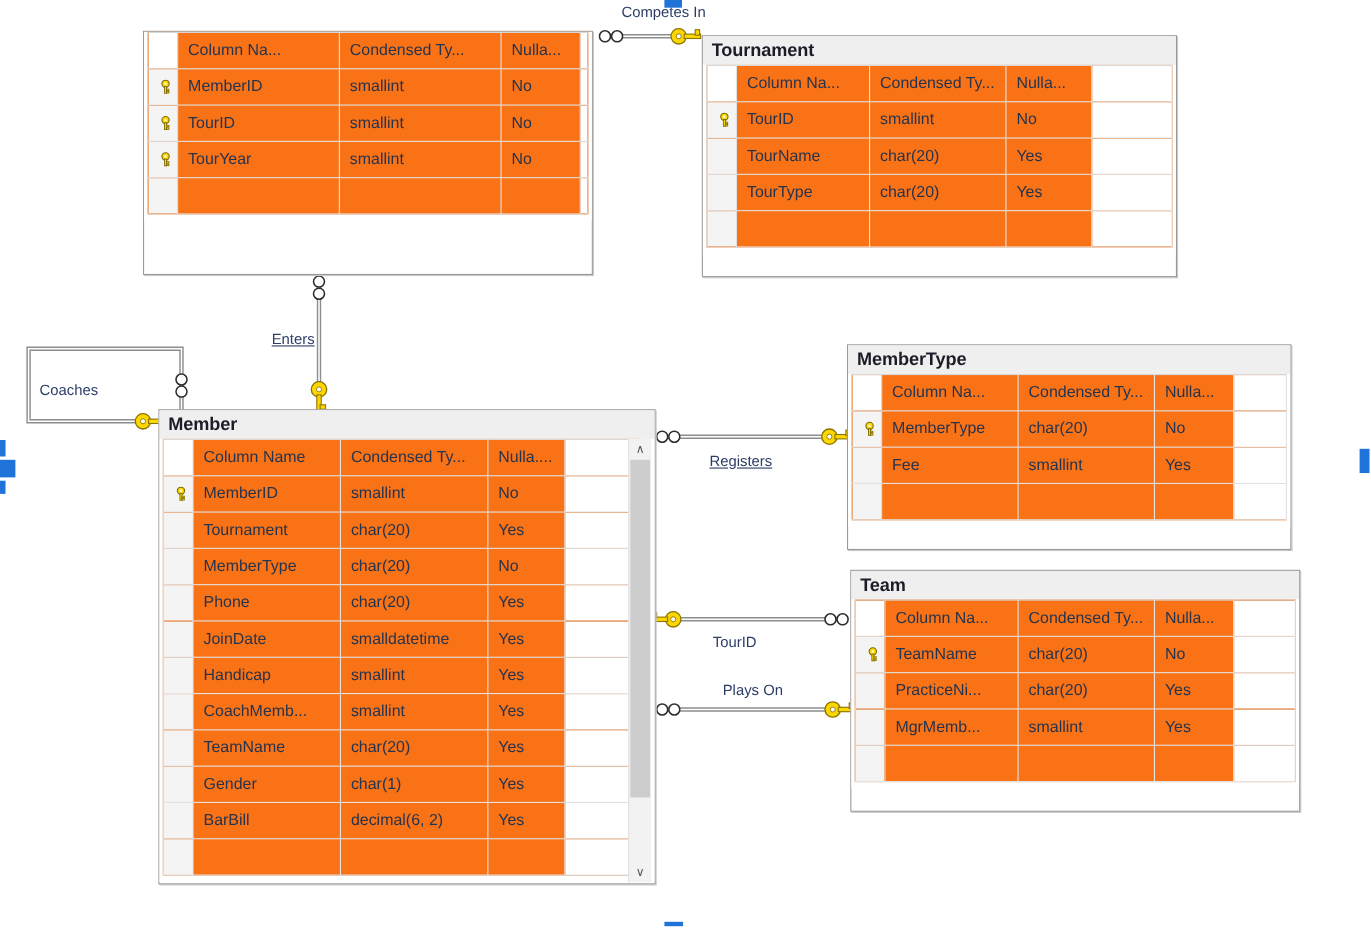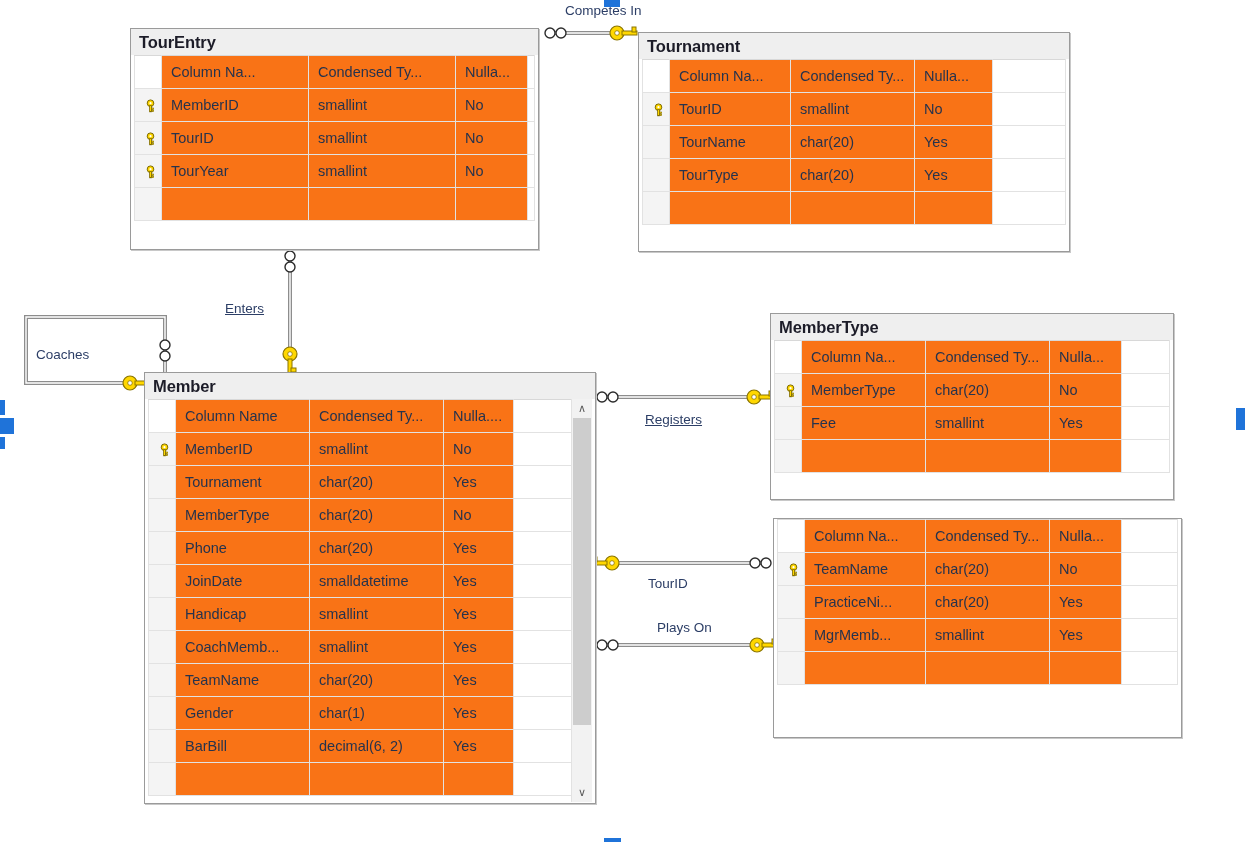--- a/index.html
+++ b/index.html
@@ -179,28 +179,27 @@
 
     <g>
       <line x1="600" y1="645" x2="768" y2="645" stroke="#8d8d8d" stroke-width="4"></line>
       <line x1="600" y1="645" x2="768" y2="645" stroke="#ffffff" stroke-width="1.4"></line>
       <use href="#cf-h" x="602" y="645"></use>
       <use href="#key-h" x="757" y="645"></use>
     </g>
   </svg>
 
   <div class="rel-label" style="left:541px;top:3px;margin-left:24px;">Competes In</div>
-  <div class="rel-label" style="left:225px;top:301px;text-decoration:underline;">Enters</div>
+  <div class="rel-label" style="left:247px;top:301px;text-decoration:underline;">Enters</div>
   <div class="rel-label" style="left:36px;top:347px;">Coaches</div>
   <div class="rel-label" style="left:645px;top:412px;text-decoration:underline;">Registers</div>
   <div class="rel-label" style="left:648px;top:576px;">TourID</div>
   <div class="rel-label" style="left:657px;top:620px;">Plays On</div>
 
   <div class="entity" id="ent-tourentry" style="left:130px;top:28px;width:409px;height:222px;">
-    <div class="titlebar">TourEntry</div>
     <div class="gridwrap">
       <table class="grid">
           <colgroup>
             <col style="width: 27px;">
             <col style="width: 147px;">
             <col style="width: 147px;">
             <col style="width: 72px;">
             <col>
           </colgroup>
           <thead>
@@ -487,20 +486,21 @@
               <td>&nbsp;</td>
               <td>&nbsp;</td>
               <td class="blankend">&nbsp;</td>
             </tr>
           </tbody>
         </table>
     </div>
   </div>
 
   <div class="entity" id="ent-team" style="left:773px;top:518px;width:409px;height:220px;">
+    <div class="titlebar">Team</div>
     <div class="gridwrap">
       <table class="grid">
           <colgroup>
             <col style="width: 27px;">
             <col style="width: 121px;">
             <col style="width: 124px;">
             <col style="width: 72px;">
             <col>
           </colgroup>
           <thead>

